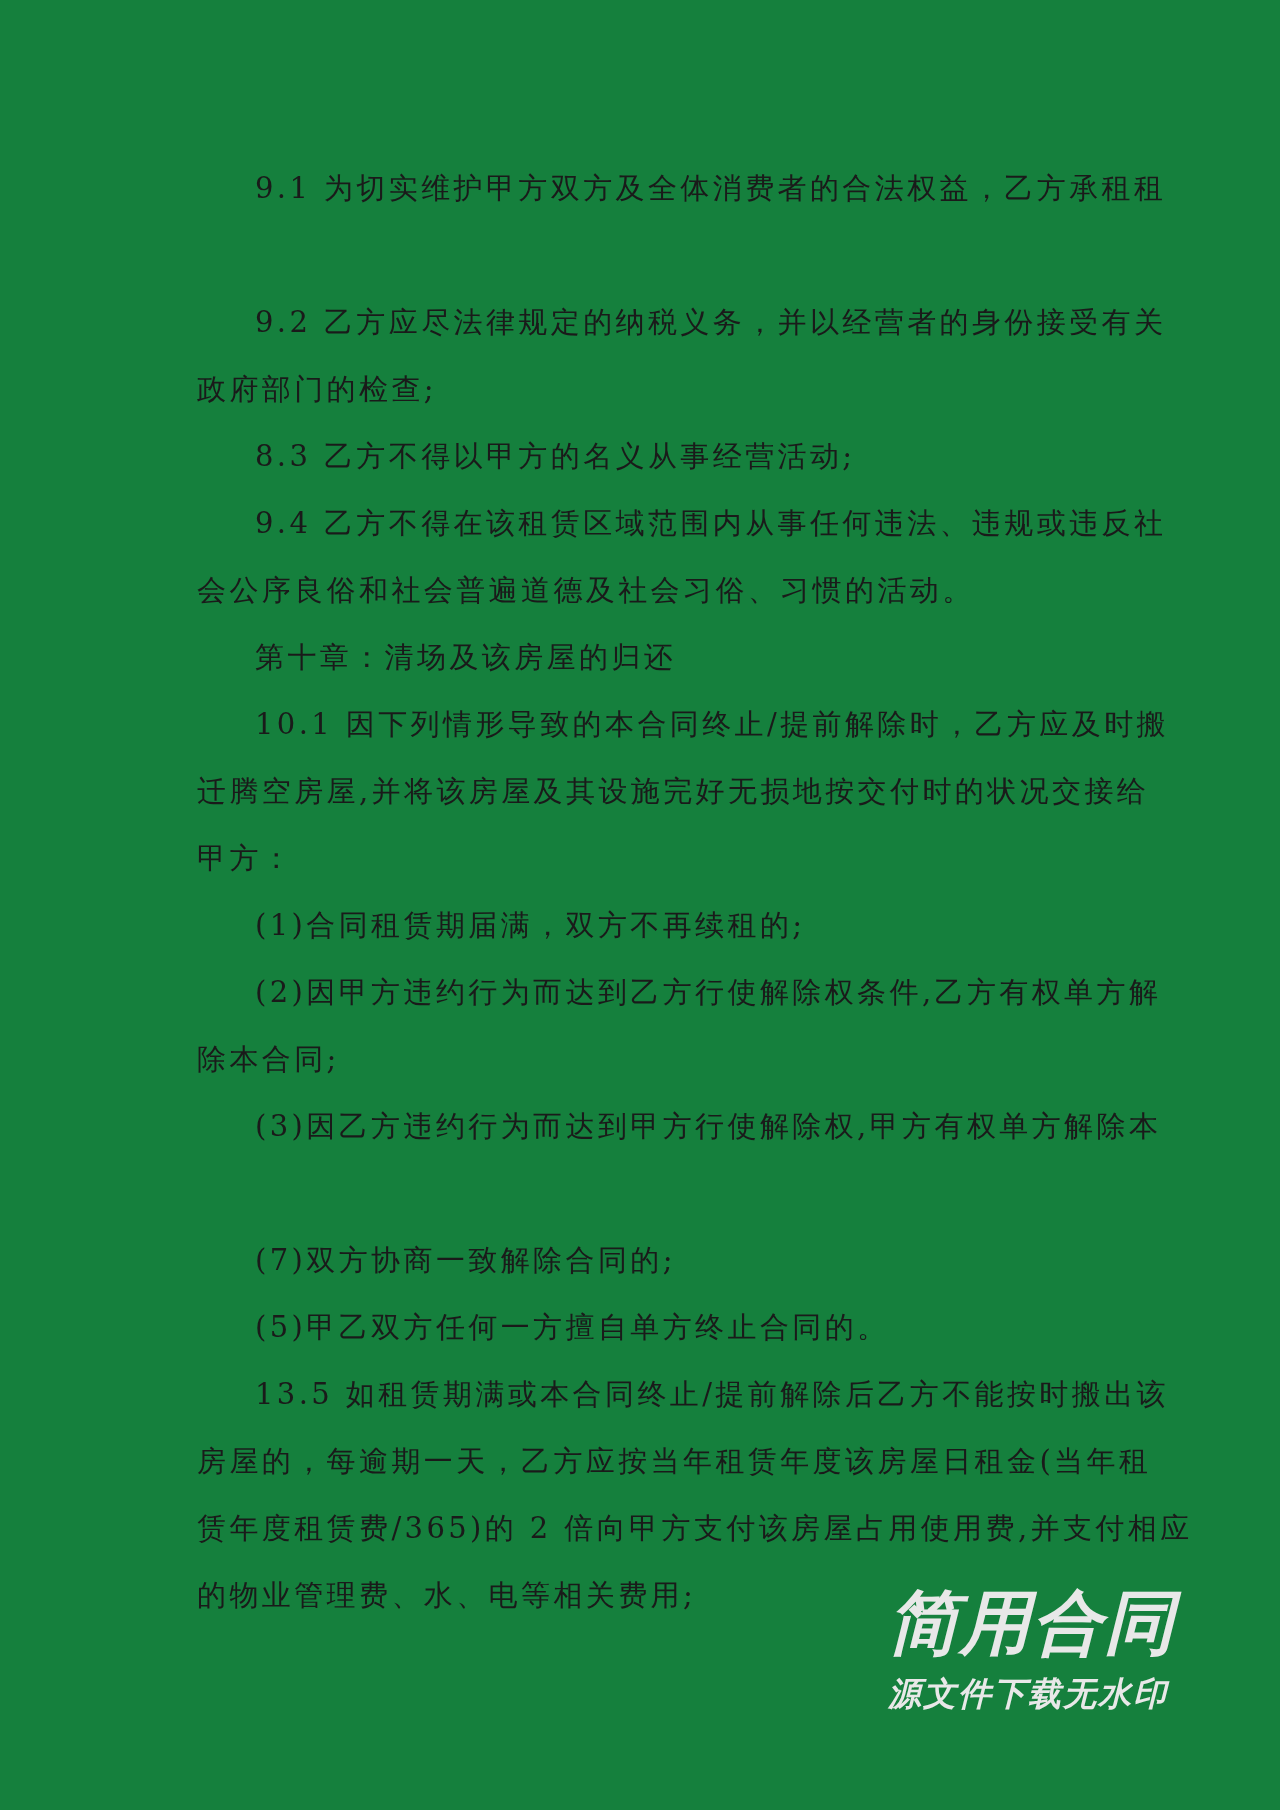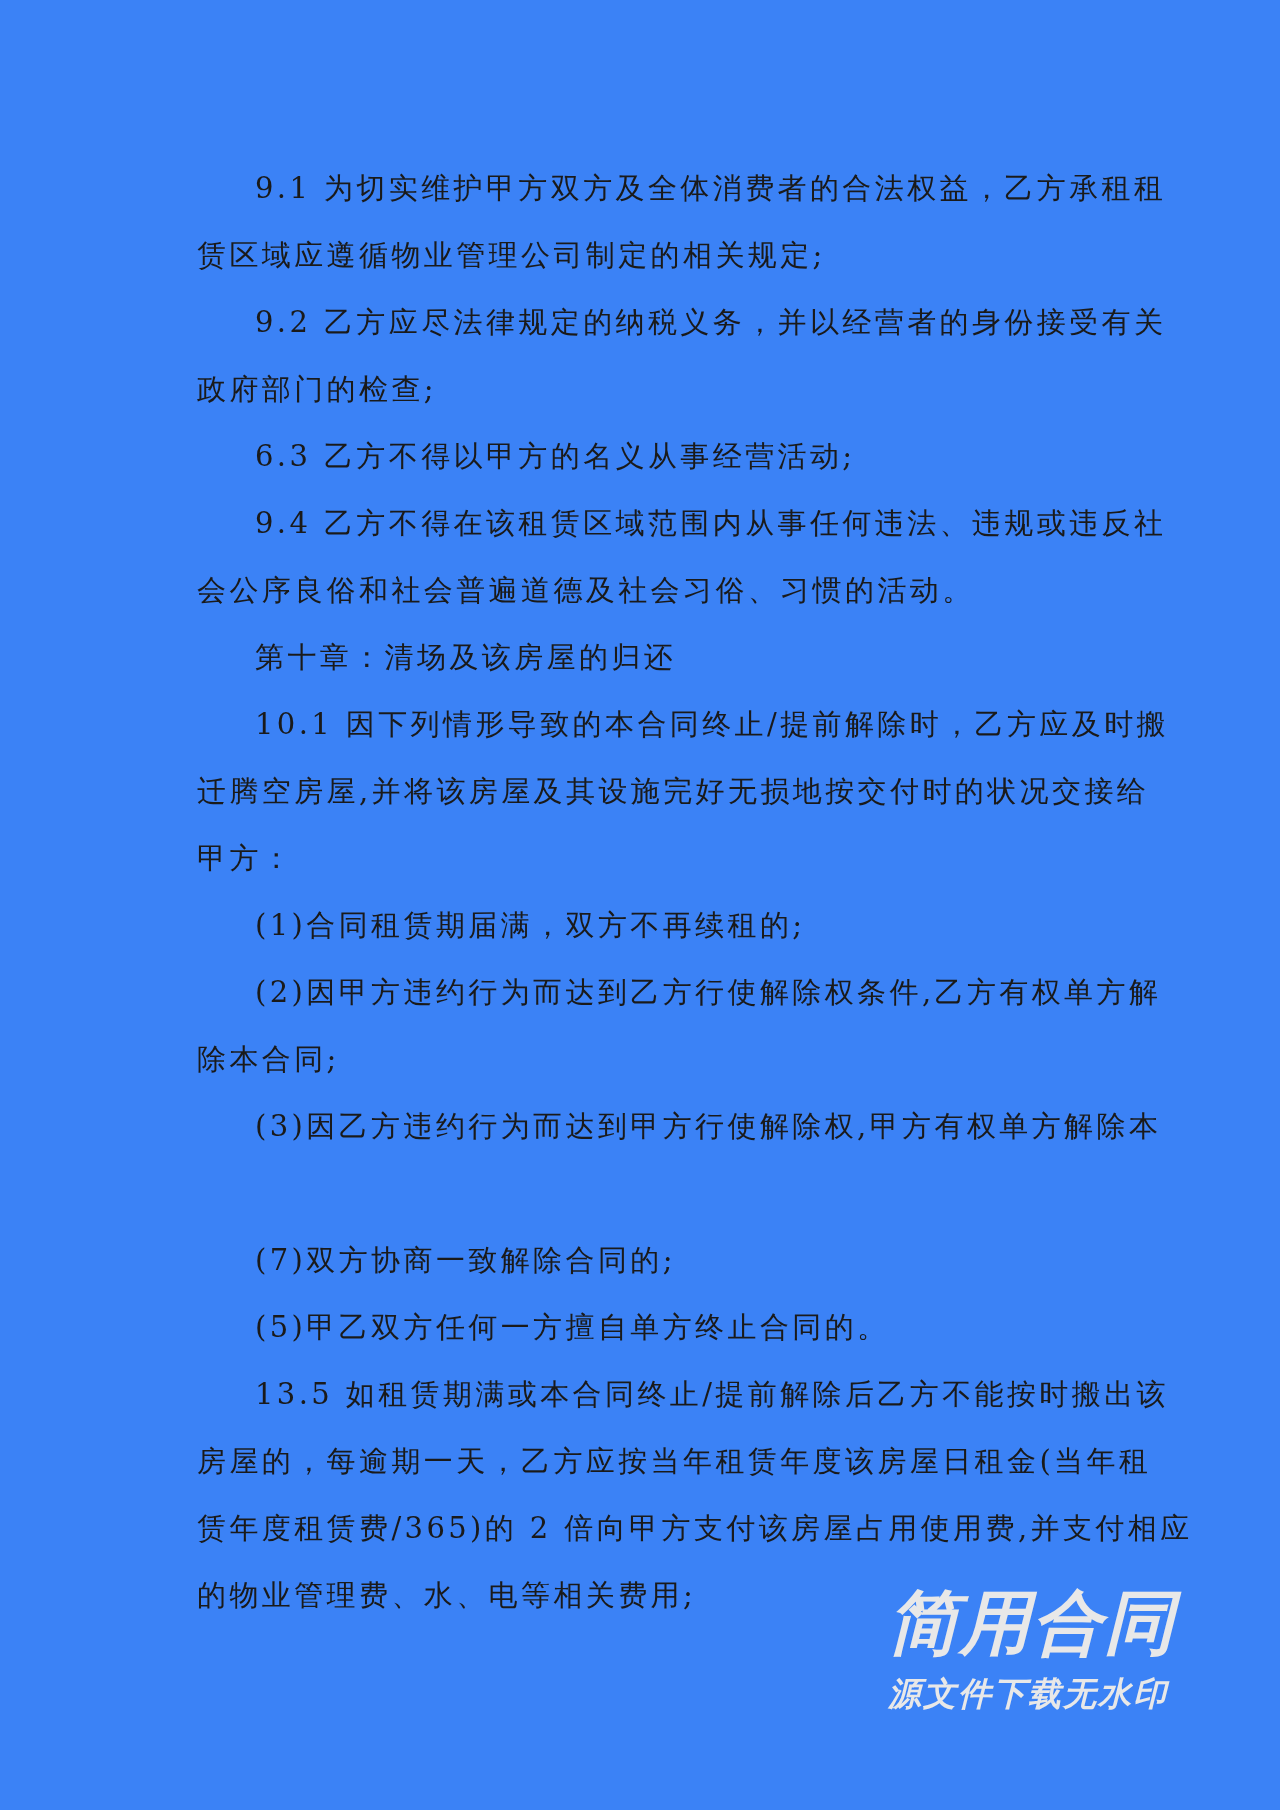--- a/index.html
+++ b/index.html
@@ -1,17 +1,17 @@
 <!DOCTYPE html>
 <html><head>
 <meta charset="utf-8">
 <style>
   html, body { margin: 0; padding: 0; background: #ffffff; }
   body { width: 1280px; height: 1810px; position: relative; overflow: hidden; }
-  .page { position: absolute; left: 0; top: 0; width: 1280px; height: 1810px; background: #3b82f6; }
+  .page { position: absolute; left: 0; top: 0; width: 1280px; height: 1810px; background: #15803d; }
   .line {
     position: absolute;
     left: 197px;
     width: 900px;
     height: 40px;
     line-height: 40px;
     font-family: "DejaVu Serif", "Liberation Serif", serif;
     font-size: 29px;
     letter-spacing: 3.4px;
     color: #1a1a1a;
@@ -35,24 +35,23 @@
     font-size: 33px; font-weight: bold; font-style: italic;
     color: #e8e8e8; letter-spacing: 2px; line-height: 36px;
     white-space: nowrap;
   }
 </style>
 </head>
 <body>
 
 <div class="page">
   <div class="line indent" style="top:168px">9.1 为切实维护甲方双方及全体消费者的合法权益，乙方承租租</div>
-  <div class="line" style="top:235px">赁区域应遵循物业管理公司制定的相关规定;</div>
   <div class="line indent" style="top:302px">9.2 乙方应尽法律规定的纳税义务，并以经营者的身份接受有关</div>
   <div class="line" style="top:369px">政府部门的检查;</div>
-  <div class="line indent" style="top:436px">6.3 乙方不得以甲方的名义从事经营活动;</div>
+  <div class="line indent" style="top:436px">8.3 乙方不得以甲方的名义从事经营活动;</div>
   <div class="line indent" style="top:503px">9.4 乙方不得在该租赁区域范围内从事任何违法、违规或违反社</div>
   <div class="line" style="top:570px">会公序良俗和社会普遍道德及社会习俗、习惯的活动。</div>
   <div class="line indent" style="top:637px">第十章：清场及该房屋的归还</div>
   <div class="line indent" style="top:704px">10.1 因下列情形导致的本合同终止/提前解除时，乙方应及时搬</div>
   <div class="line" style="top:771px">迁腾空房屋,并将该房屋及其设施完好无损地按交付时的状况交接给</div>
   <div class="line" style="top:838px">甲方：</div>
   <div class="line indent" style="top:905px">(1)合同租赁期届满，双方不再续租的;</div>
   <div class="line indent" style="top:972px">(2)因甲方违约行为而达到乙方行使解除权条件,乙方有权单方解</div>
   <div class="line" style="top:1039px">除本合同;</div>
   <div class="line indent" style="top:1106px">(3)因乙方违约行为而达到甲方行使解除权,甲方有权单方解除本</div>

